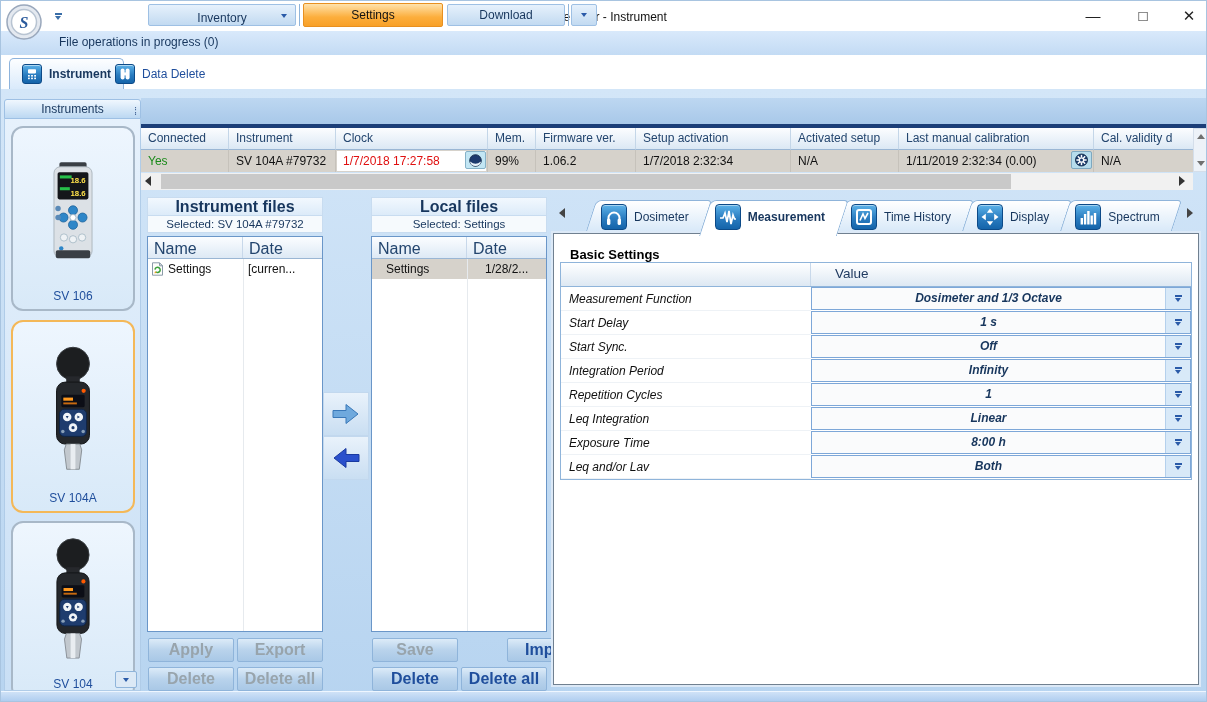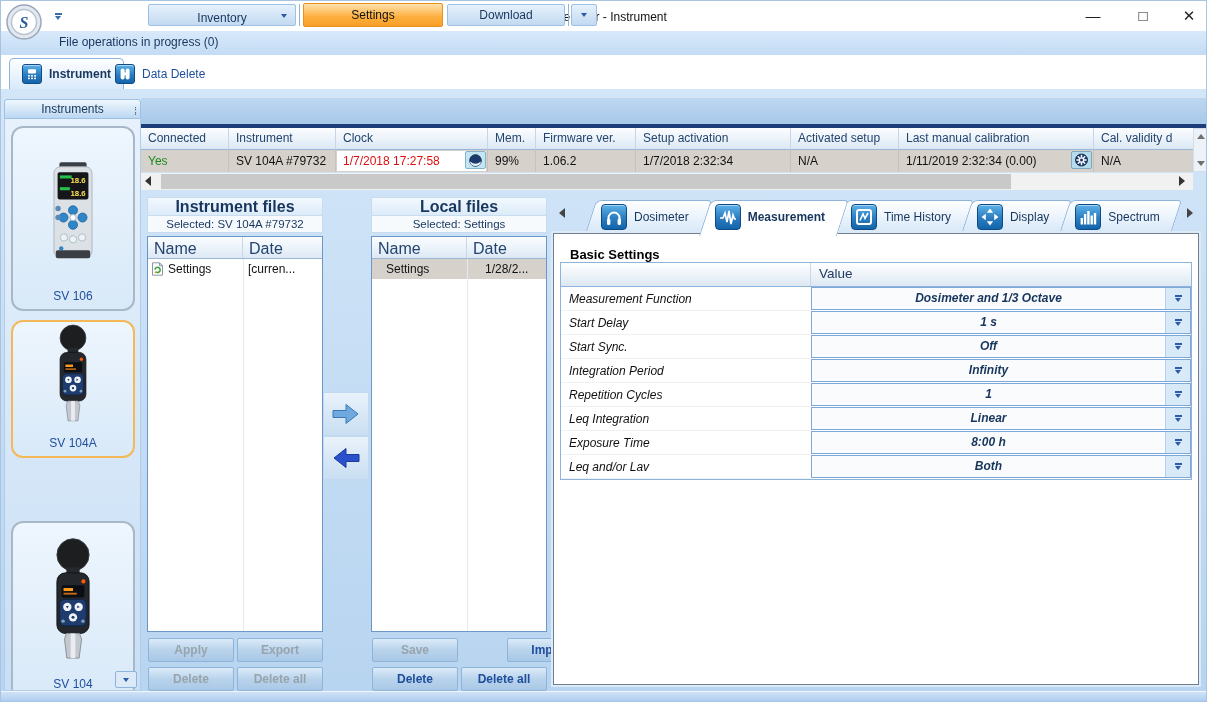--- a/index.html
+++ b/index.html
@@ -81,21 +81,21 @@
   .ptitle { height:19px; background:linear-gradient(#f2f8fe,#dcebf9); border:1px solid #c8dcf0; text-align:center;
             font-size:16px; font-weight:bold; color:#17365d; line-height:17px; }
   .psel { height:17px; background:#f6fafd; border:1px solid #c8dcf0; border-top:none; text-align:center; font-size:11.5px; color:#17365d; line-height:16px; }
   .ftable { background:#fff; border:1px solid #6a96c8; position:absolute; overflow:hidden; }
   .fhead { display:flex; height:22px; background:linear-gradient(#fbfdff,#dde9f5); border-bottom:1px solid #9ab6d4; font-size:16px; color:#23456e; }
   .fhead div { padding:3px 0 0 6px; border-right:1px solid #c8d8ea; }
   .frow { display:flex; height:20px; font-size:12px; color:#111; align-items:center; }
   .frow.hl { background:#d6d2cb; }
   .coldiv { position:absolute; top:22px; bottom:0; width:1px; background:#e6eaee; }
   .fbtn { position:absolute; width:86px; height:24px; background:linear-gradient(#dcebf8,#b9d3ec 50%,#a9c8e6); border:1px solid #8fb4da; border-radius:2px;
-          font-size:12px; font-weight:bold; display:flex; align-items:center; justify-content:center; }
+          font-size:16px; font-weight:bold; display:flex; align-items:center; justify-content:center; }
   .fbtn.dis { color:#98a4ac; }
   .fbtn.en { color:#1f4e9c; }
   .xferbtn { position:absolute; left:322px; width:46px; height:44px; background:linear-gradient(#e9f2fb,#c9def2); border:1px solid #c2d8ee;
              display:flex; align-items:center; justify-content:center; }
 
   
   .tabstrip { left:552px; top:196px; width:646px; height:37px; }
   .ptabs { position:absolute; left:24px; top:3px; display:flex; height:34px; }
   .ptab { position:relative; height:34px; display:flex; align-items:center; gap:7px; padding:0 14px 0 24px; margin-right:-12px; font-size:12px; color:#17365d; }
   .ptab::before { content:""; position:absolute; inset:0 2px 0 8px; transform:skewX(-18deg); transform-origin:100% 100%;
@@ -103,21 +103,21 @@
   .ptab.active { z-index:9; font-weight:bold; }
   .ptab.active::before { background:#fff; bottom:-2px; }
   .ptab > * { position:relative; z-index:1; }
   .tabicon { width:26px; height:26px; border-radius:4px; border:1px solid #0c4a88;
              background:linear-gradient(180deg,#5cb2e8,#2a7cc0 55%,#1464aa); box-shadow:inset 0 1px 0 rgba(255,255,255,.45);
              display:flex; align-items:center; justify-content:center; }
   .stripnav { top:207px; }
   .card { left:552px; top:232px; width:646px; height:452px; background:#fff; border:1px solid #708090; box-shadow:0 0 0 2px #dce9f7; }
   .bs-title { position:absolute; left:16px; right:0; top:7px; text-align:left; font-size:13px; font-weight:bold; color:#000;margin-top:6px; }
   .vtable { position:absolute; left:6px; top:28px; width:632px; border:1px solid #8fb4da; }
-  .vhead { display:flex; height:24px; background:linear-gradient(#ffffff,#dde8f3); border-bottom:1px solid #8fb4da; }
+  .vhead { display:flex; height:24px; background:linear-gradient(#ffffff,#dde8f3); border-bottom:1px solid #8fb4da;gap:16px; }
   .vhead .c1 { width:250px; border-right:1px solid #c8d8ea; }
   .vhead .c2 { flex:1; font-size:13.5px; color:#203a60; padding:3px 0 0 8px; }
   .vrow { display:flex; height:24px;font-style:italic; }
   .vrow .lbl { width:250px; font-size:12px; color:#101010; padding:5px 0 0 8px; border-bottom:1px solid #eef2f6; }
   .vwidget { flex:1; height:23px; margin-top:0px; border:1px solid #7da7d8; margin-bottom:-1px; background:#fafbfc; display:flex; }
   .vwidget .val { flex:1; text-align:center; font-size:12px; font-weight:bold; color:#17365d; line-height:21px; }
   .vwidget .dd { width:25px; background:#d8e9f8; border-left:1px solid #b4d0ec; display:flex; flex-direction:column; align-items:center; justify-content:center; gap:1px; }
   .vwidget .dd .bar { width:7px; height:2px; background:#2a5aa8; }
   .vwidget .dd .tri-d { border-top-color:#2a5aa8; }
 </style>
@@ -211,21 +211,21 @@
           <circle cx="22" cy="85" r="4"></circle>
             <circle cx="32" cy="87" r="4"></circle>
             <circle cx="42" cy="85" r="4"></circle>
         </g>
         <circle cx="19" cy="97" r="2.4" fill="#2e86c8"></circle>
         <rect x="13" y="99" width="38" height="9" rx="2" fill="#3a3f45"></rect>
       </svg>
       <span class="dlabel">SV 106</span>
     </div>
 
-    <div class="devcard sel" style="top:201px; height:138px;">
+    <div class="devcard sel" style="top:201px; height:193px;">
       <svg width="62" height="150" viewBox="0 0 64 150">
         <circle cx="32" cy="21" r="17" fill="#1c1e20" stroke="#383c40"></circle>
         <rect x="25" y="34" width="14" height="10" fill="#26282c"></rect>
         <rect x="15" y="40" width="34" height="64" rx="9" fill="#24272b" stroke="#121416"></rect>
         <circle cx="43" cy="49" r="2.2" fill="#ff5a00"></circle>
         <rect x="20" y="53" width="24" height="13" rx="1.5" fill="#0c0e16"></rect>
         <rect x="22" y="56" width="10" height="3.2" fill="#ff9a20"></rect>
         <rect x="22" y="61" width="14" height="2" fill="#c86a10"></rect>
         <rect x="18" y="68" width="28" height="28" rx="5" fill="#1e3c6e" stroke="#0f2444"></rect>
         <g fill="#f0f4f8">

